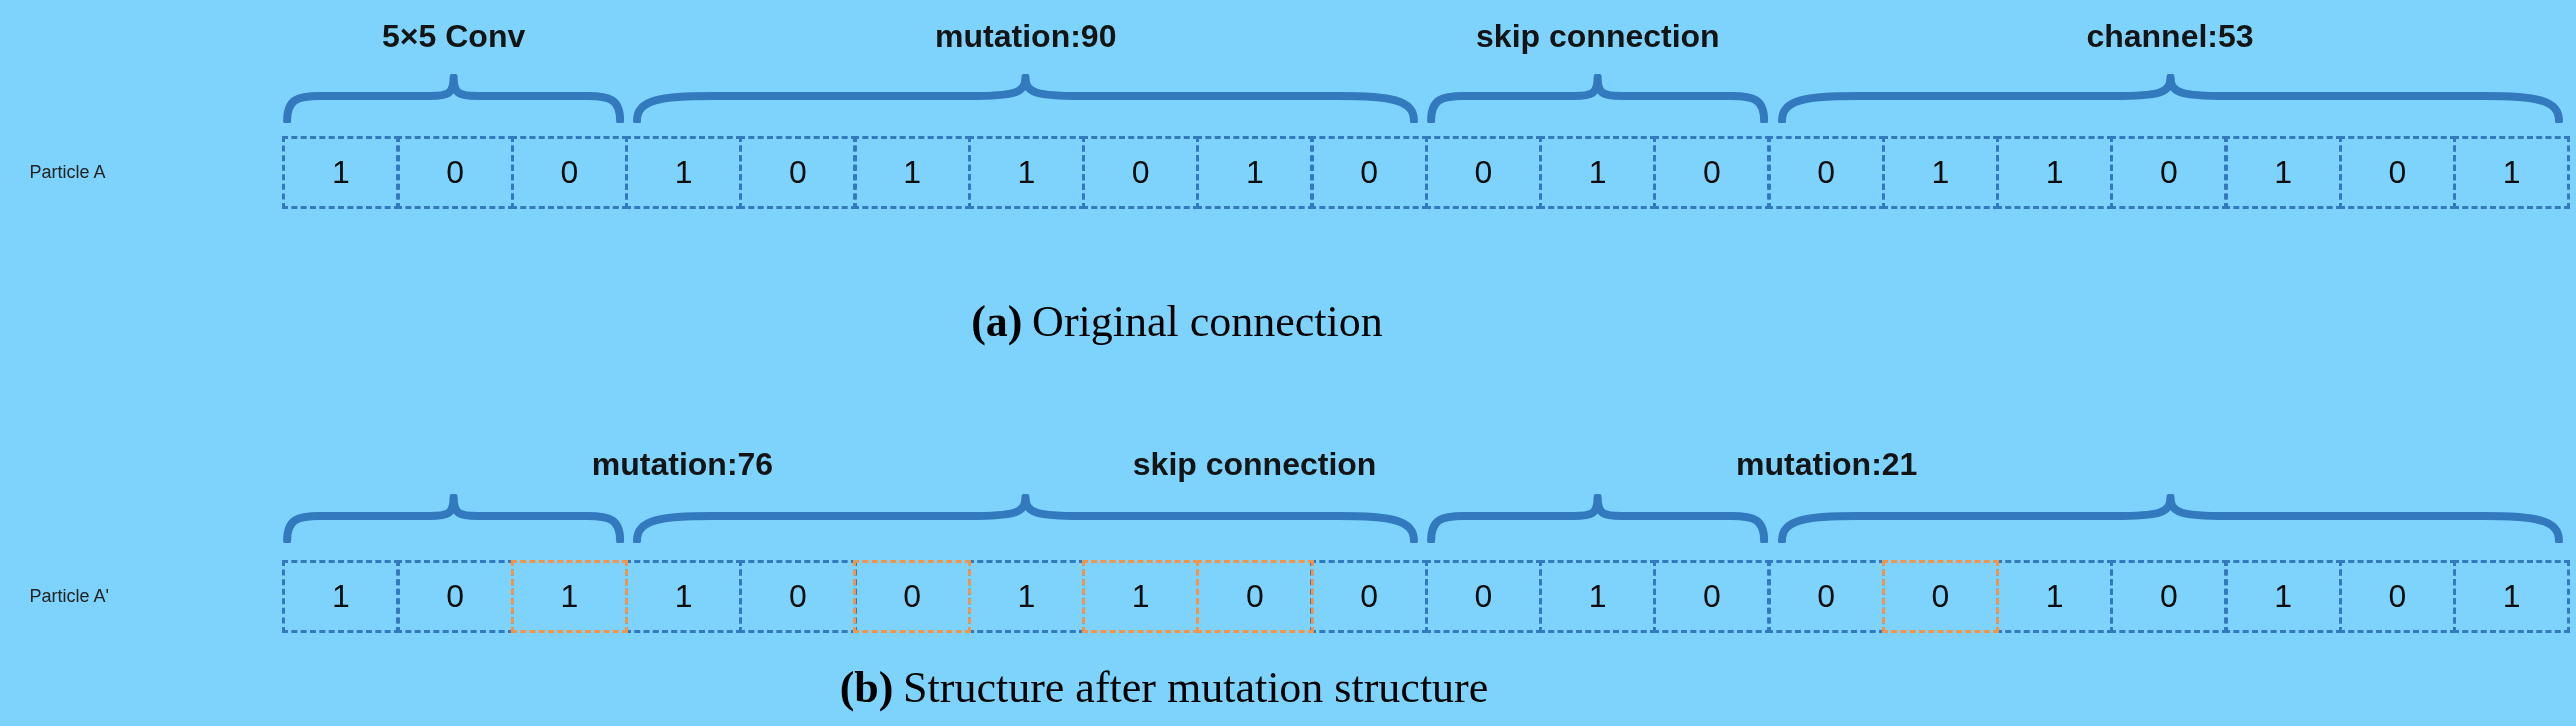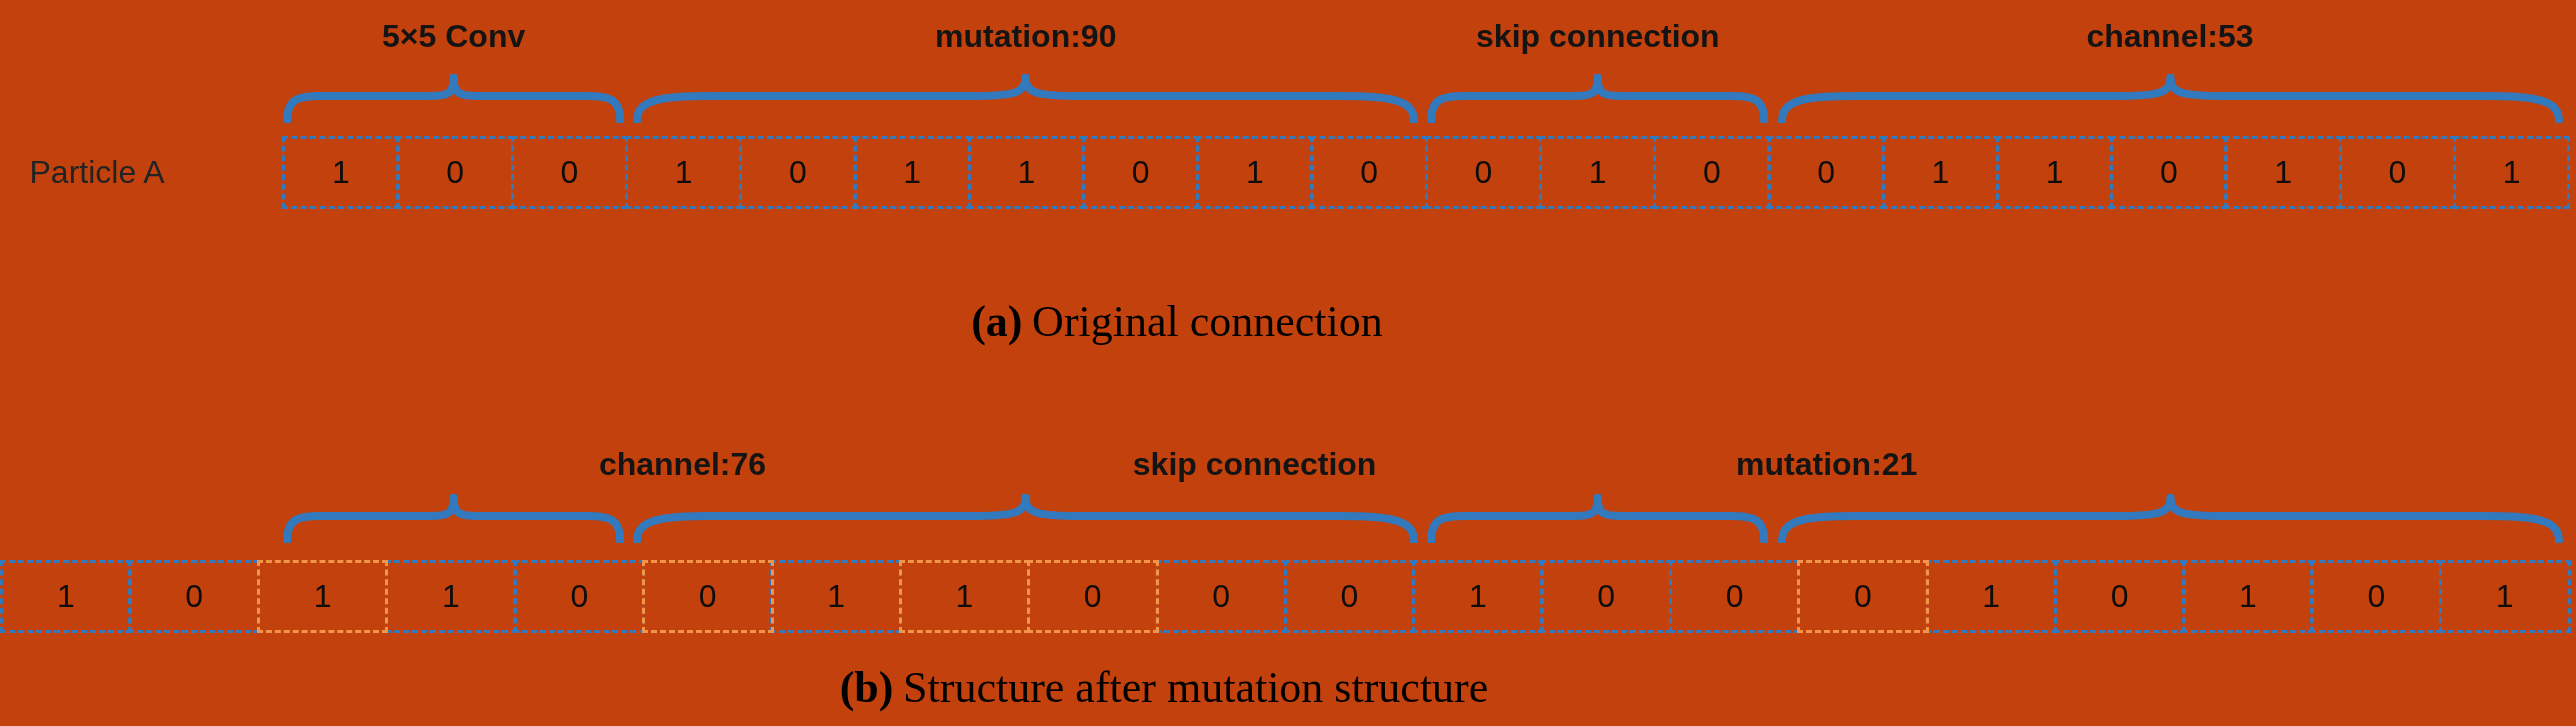--- a/index.html
+++ b/index.html
@@ -1,19 +1,19 @@
 <!DOCTYPE html>
 <html style="--blue: #3279BD; --orange: #F2954B;font-size:11px"><head>
 <meta charset="utf-8">
 <style>
   html,body{margin:0;padding:0;background:#fff;}
   #fig{
     position:relative;
     width:2576px;height:727px;
-    background:#c2410c;
+    background:#7dd3fc;
     overflow:hidden;
     font-family:"Liberation Sans",sans-serif;
   }
   .labels-row,.braces-row{
     display:flex;
     margin-left:282px;
     margin-right:5.5px;
   }
   .labels-row{height:40px;align-items:flex-end;}
   .panel-a .labels-row{padding-top:13.7px;}
@@ -27,21 +27,21 @@
   .braces-row{height:49px;}
   .panel-a .braces-row{margin-top:20.6px;}
   .panel-b .braces-row{margin-top:12.4px;}
   .brace{box-sizing:border-box;height:49px;}
   .brace svg{display:block;width:100%;height:100%;}
   .cells-row{display:flex;margin-right:5.5px;}
   .panel-a .cells-row{margin-top:12.4px;}
   .panel-b .cells-row{margin-top:17px;}
   .gutter{flex:0 0 282px;display:flex;align-items:center;}
   .particle-label{
-    font-size:32px;color:#232323;
+    font-size:18px;color:#232323;
     padding-left:29.5px;white-space:nowrap;
   }
   .cells{flex:1;display:flex;}
   .cell{
     flex:1;box-sizing:border-box;height:73px;
     border:3.4px dashed var(--blue);
     margin-left:-3.4px;
     display:flex;align-items:center;justify-content:center;
     position:relative;background:transparent;
   }
@@ -161,21 +161,21 @@
           </div>
         </div>
     </div>
     <div class="caption">
       <span class="cap-tag">(a)</span><span class="cap-text">Original connection</span>
     </div>
   </section>
 
   <section class="panel panel-b">
     <div class="labels-row">
-        <div class="seg-label" style="width: 35%;">channel:76</div>
+        <div class="seg-label" style="width: 35%;">mutation:76</div>
         <div class="seg-label" style="width: 15%;">skip connection</div>
         <div class="seg-label" style="width: 35%;">mutation:21</div>
       </div>
     <div class="braces-row">
         <div class="brace" style="width: 15%;">
           <svg viewBox="0 0 200 60" preserveAspectRatio="none">
             <path d="M3,57 C3,31 9,27 22,27 L86,27 C97,27 100,24 100,4 C100,24 103,27 114,27 L178,27 C191,27 197,31 197,57" fill="none" stroke="#3279BD" stroke-width="8" vector-effect="non-scaling-stroke" stroke-linecap="round" stroke-linejoin="round"></path>
           </svg>
         </div>
         <div class="brace" style="width: 35%;">
@@ -188,20 +188,23 @@
             <path d="M3,57 C3,31 9,27 22,27 L86,27 C97,27 100,24 100,4 C100,24 103,27 114,27 L178,27 C191,27 197,31 197,57" fill="none" stroke="#3279BD" stroke-width="8" vector-effect="non-scaling-stroke" stroke-linecap="round" stroke-linejoin="round"></path>
           </svg>
         </div>
         <div class="brace" style="width: 35%;">
           <svg viewBox="0 0 200 60" preserveAspectRatio="none">
             <path d="M3,57 C3,31 9,27 22,27 L86,27 C97,27 100,24 100,4 C100,24 103,27 114,27 L178,27 C191,27 197,31 197,57" fill="none" stroke="#3279BD" stroke-width="8" vector-effect="non-scaling-stroke" stroke-linecap="round" stroke-linejoin="round"></path>
           </svg>
         </div>
       </div>
     <div class="cells-row">
+      <div class="gutter">
+        <span class="particle-label">Particle A'</span>
+      </div>
       <div class="cells">
           <div class="cell">
             <span class="digit">1</span>
           </div>
           <div class="cell">
             <span class="digit">0</span>
           </div>
           <div class="cell mutated">
             <span class="digit">1</span>
           </div>

